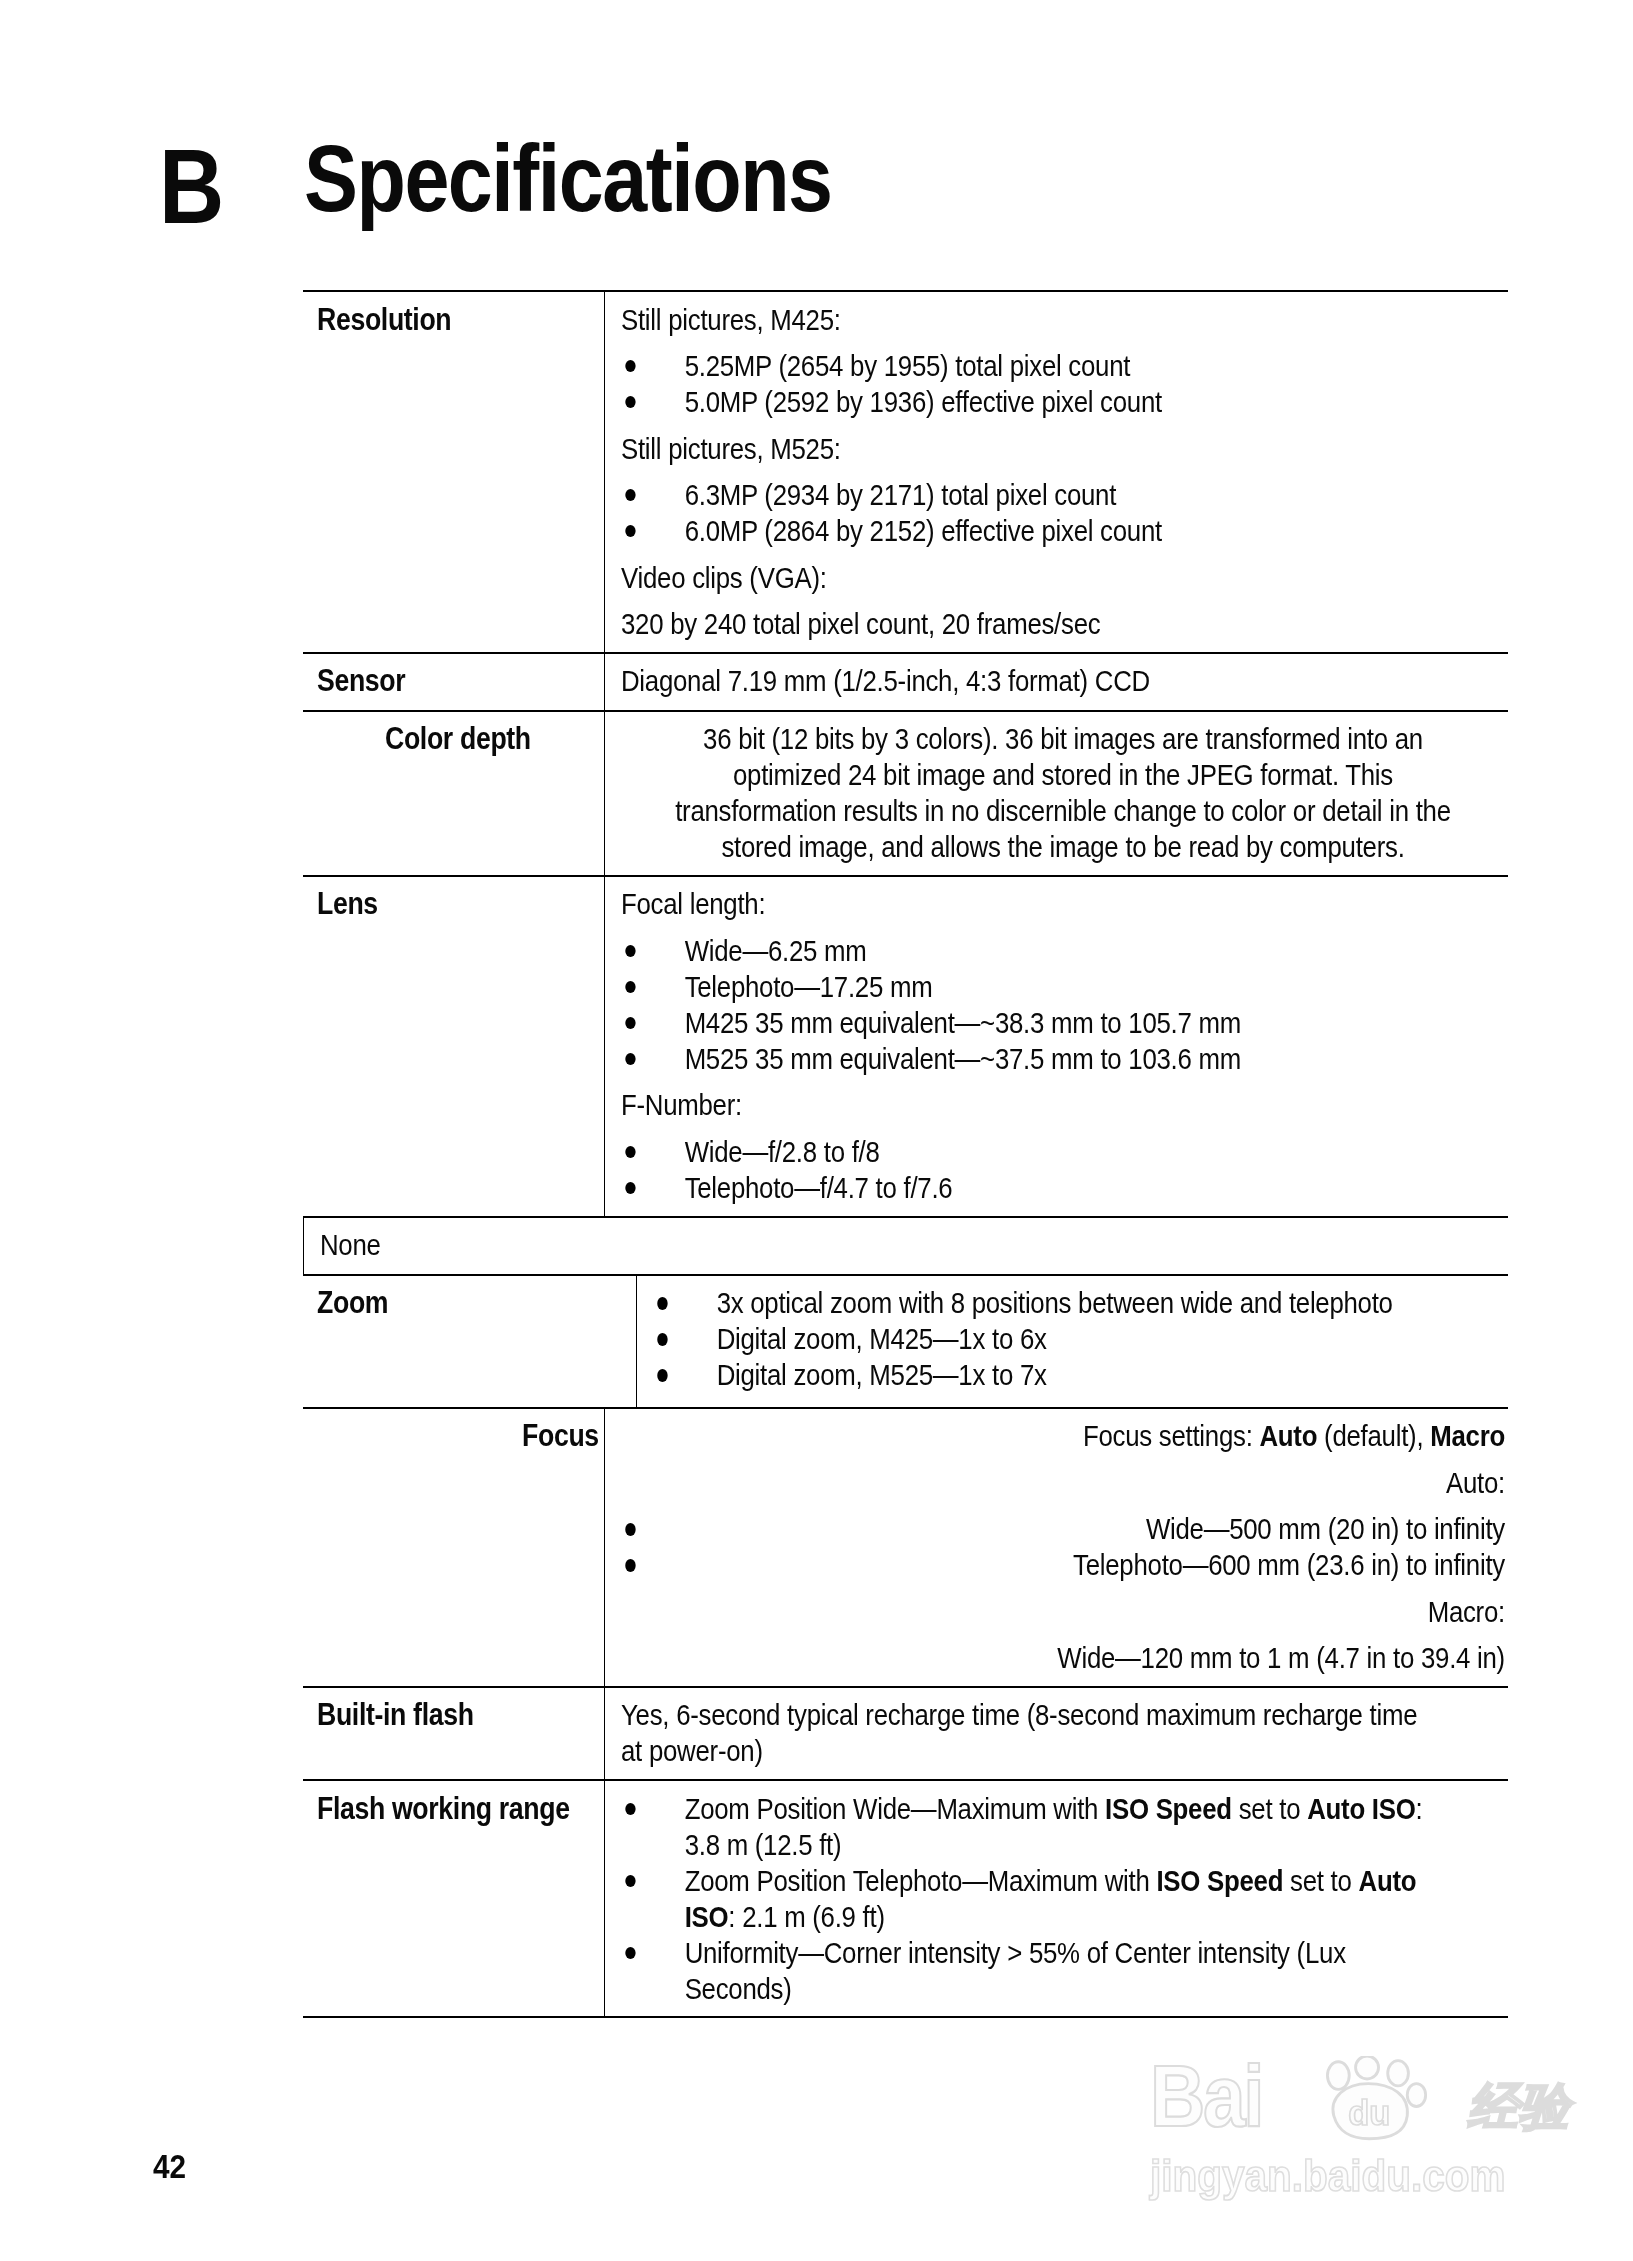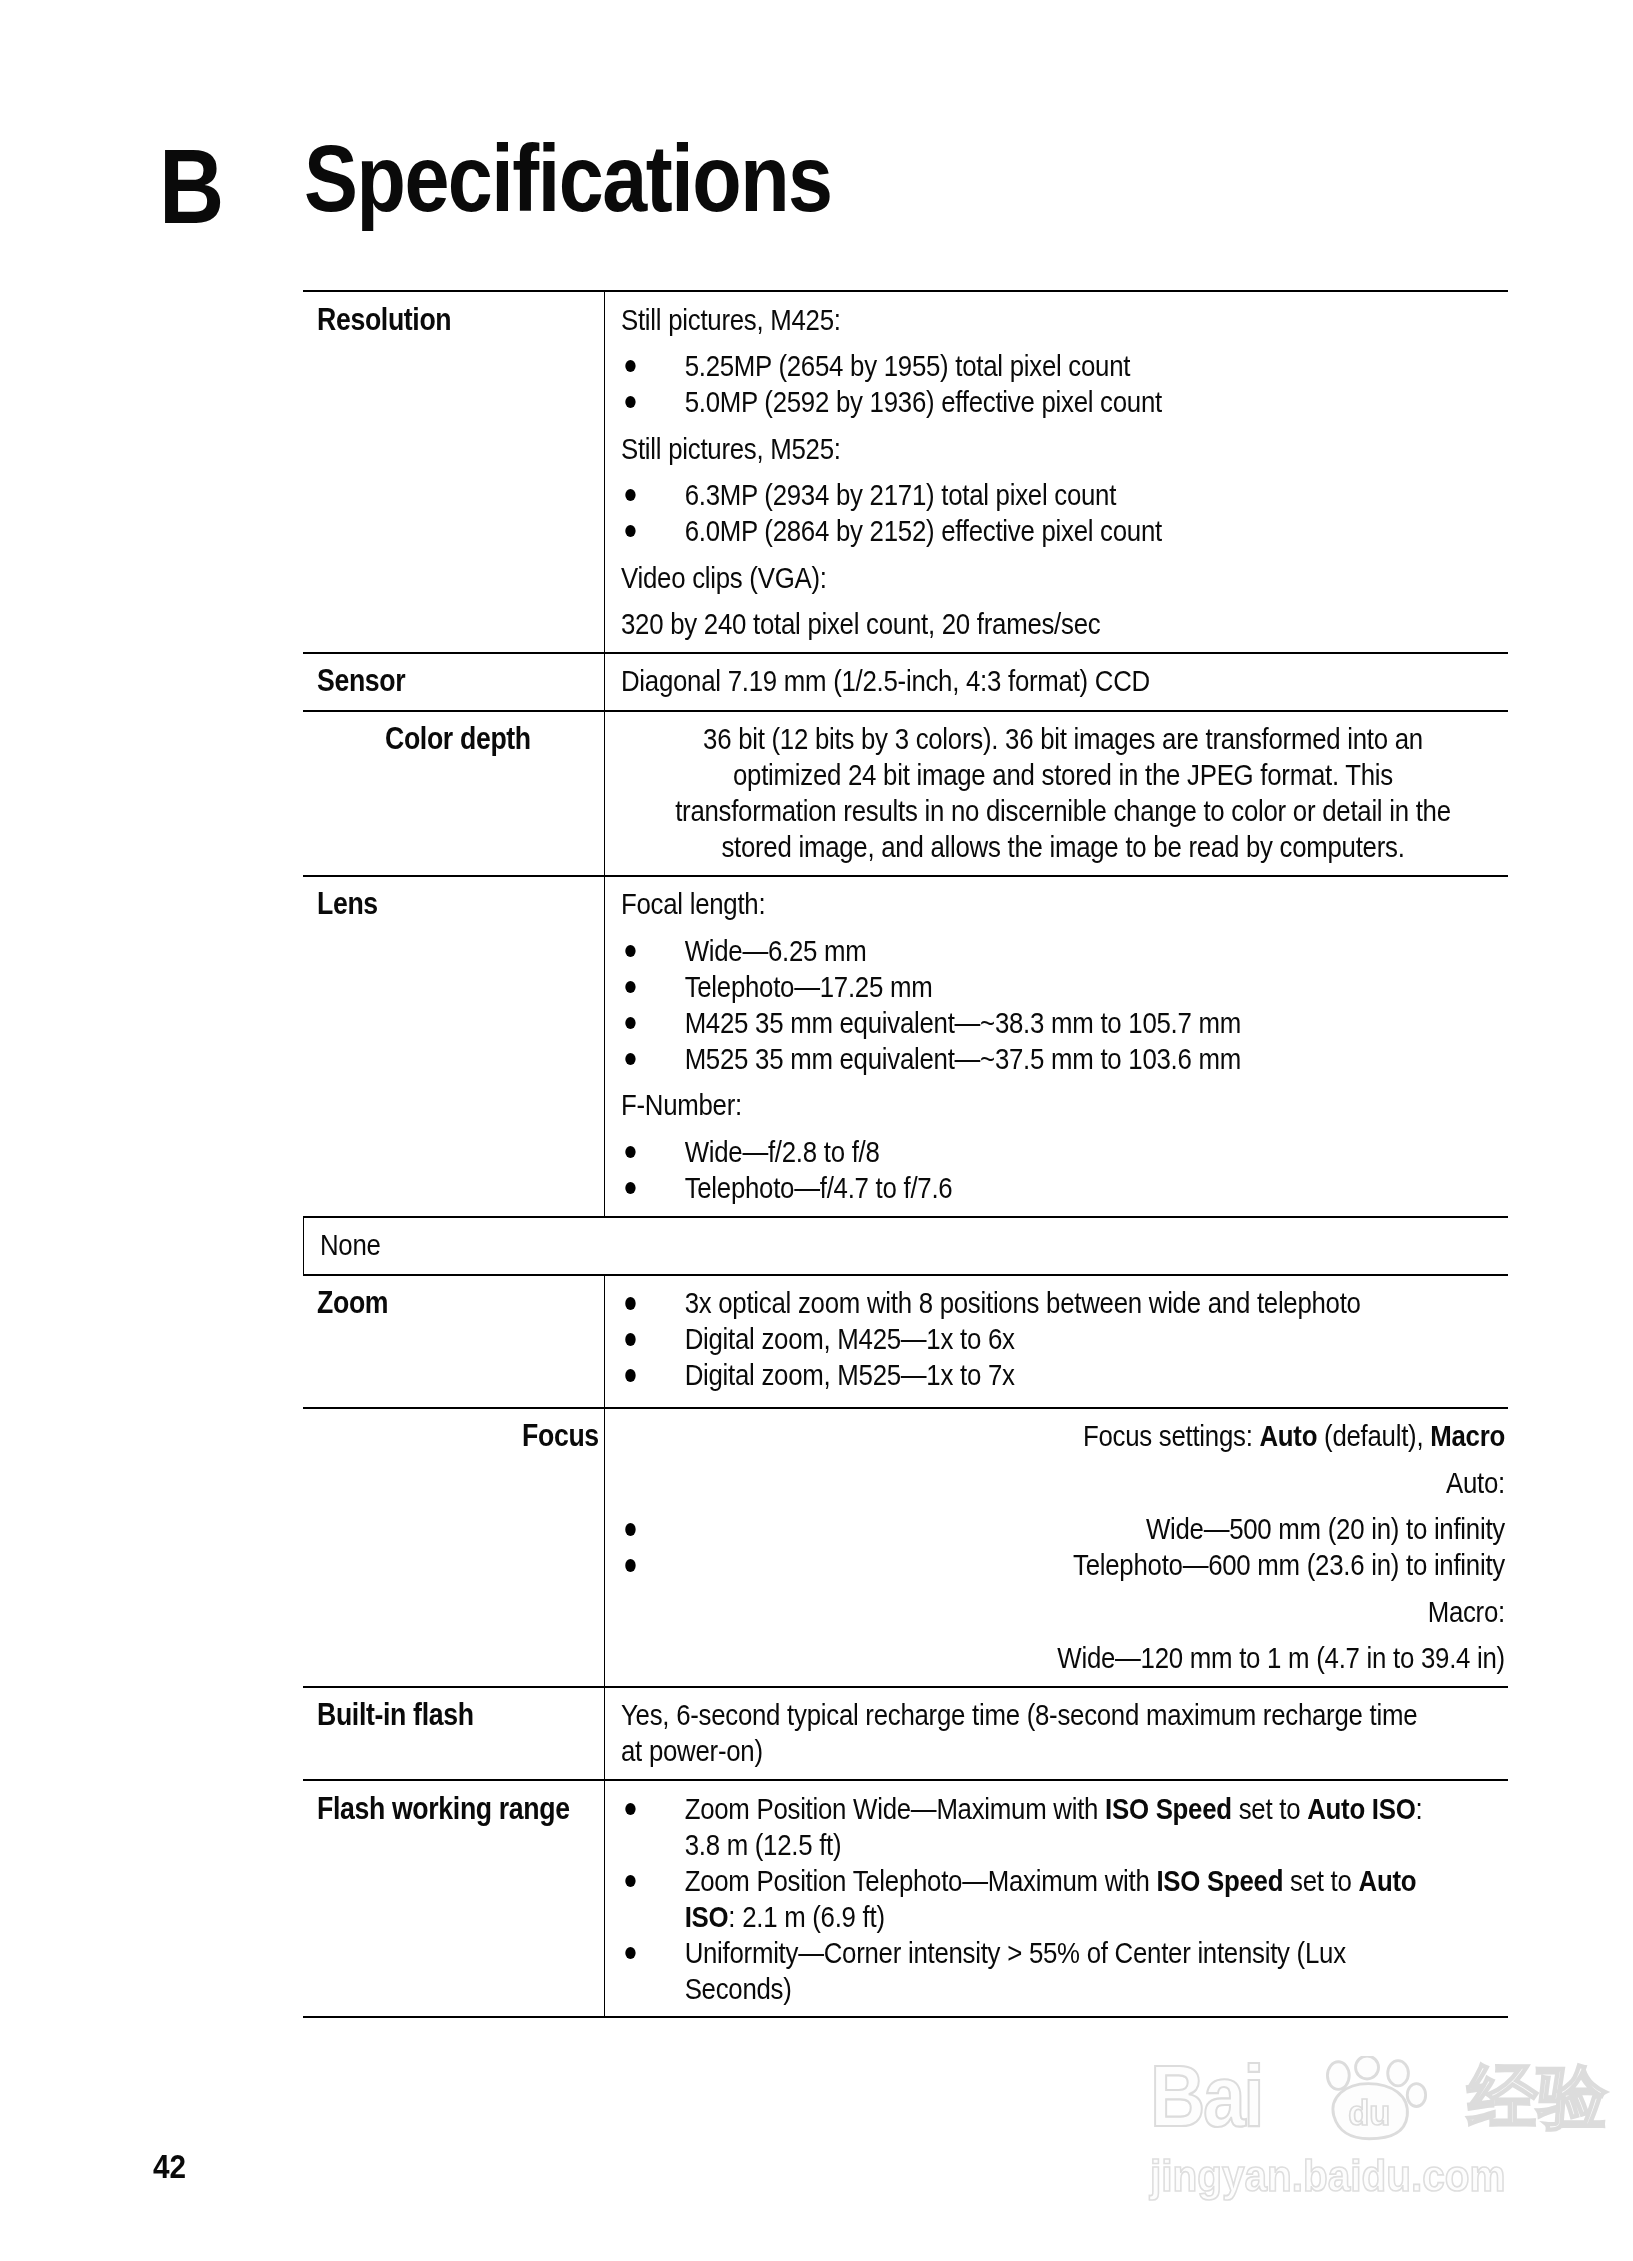--- a/index.html
+++ b/index.html
@@ -13,21 +13,21 @@
         line-height:1;transform:scaleX(.86);transform-origin:0 0;letter-spacing:-1.7px;}
 
   
   .spec-table{position:absolute;left:303px;top:290px;width:1205px;border-top:2.6px solid #000;}
   .spec-row{display:flex;border-bottom:2.6px solid #000;box-sizing:border-box;}
   .spec-row:nth-child(1){min-height:360px;}
   .spec-row:nth-child(2){min-height:58px;}
   .spec-row:nth-child(3){min-height:165px;text-align:center;}
   .spec-row:nth-child(4){min-height:336px;}
   .spec-row:nth-child(5){min-height:58px;}
-  .spec-row:nth-child(6){min-height:133px;}
+  .spec-row:nth-child(6){min-height:133px;gap:32px;}
   .spec-row:nth-child(7){min-height:276px;text-align:right;}
   .spec-row:nth-child(8){min-height:61px;}
   .spec-row:nth-child(9){min-height:96px;}
   .spec-row:nth-child(10){min-height:232px;}
   .label-cell{width:301px;flex:0 0 301px;box-sizing:border-box;padding:9.6px 5.2px 9.6px 14px;}
   .content-cell{flex:1 1 auto;box-sizing:border-box;border-left:1.7px solid #000;padding:9.6px 3.5px 9.6px 15.7px;}
   .cell-inner{transform:scaleX(.86);transform-origin:0 0;width:116.3%;}
   .label-cell .cell-inner{font-size:31px;font-weight:bold;line-height:36px;letter-spacing:-0.4px;}
   .content-cell .cell-inner{font-size:30px;line-height:36px;letter-spacing:-0.3px;}
   .blk{margin:0 0 10.5px 0;}
@@ -42,22 +42,22 @@
   
   .page-number{position:absolute;left:153px;top:2148px;font-size:33px;font-weight:bold;
         transform:scaleX(.9);transform-origin:0 0;}
 
   
   .watermark{position:absolute;left:1150px;top:2055px;z-index:5;}
   .wm-row{display:flex;align-items:flex-end;gap:34px;}
   .wm-bai{font-size:87px;font-weight:bold;line-height:.95;color:rgba(252,252,252,.75);
         -webkit-text-stroke:2.2px #dcdcdc;letter-spacing:-2.6px;transform:scaleX(.88);transform-origin:0 100%;}
   .wm-paw{margin:0 1.7px -3.5px 1.7px;}
-  .wm-cn{font-size:70px;font-weight:bold;line-height:1;color:rgba(252,252,252,.75);
-        -webkit-text-stroke:2.2px #dcdcdc;margin:0 0 5.2px 3.5px;}
+  .wm-cn{font-size:51px;font-weight:bold;line-height:1;color:rgba(252,252,252,.75);
+        -webkit-text-stroke:2.2px #dcdcdc;margin:0 0 5.2px 3.5px;font-style:italic;}
   .wm-url{font-size:45px;font-weight:bold;margin-top:12.2px;color:rgba(252,252,252,.75);
         -webkit-text-stroke:1.7px #dedede;letter-spacing:0;transform:scaleX(.9);transform-origin:0 0;}
 </style>
 </head>
 <body>
 
 <div class="page">
 
   <div class="chapter-letter">B</div>
   <div class="page-title">Specifications</div>

